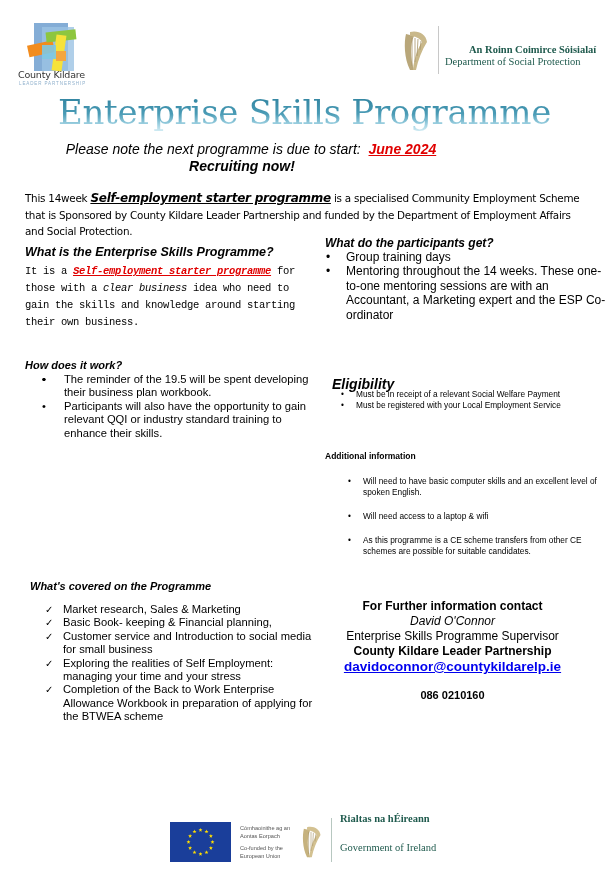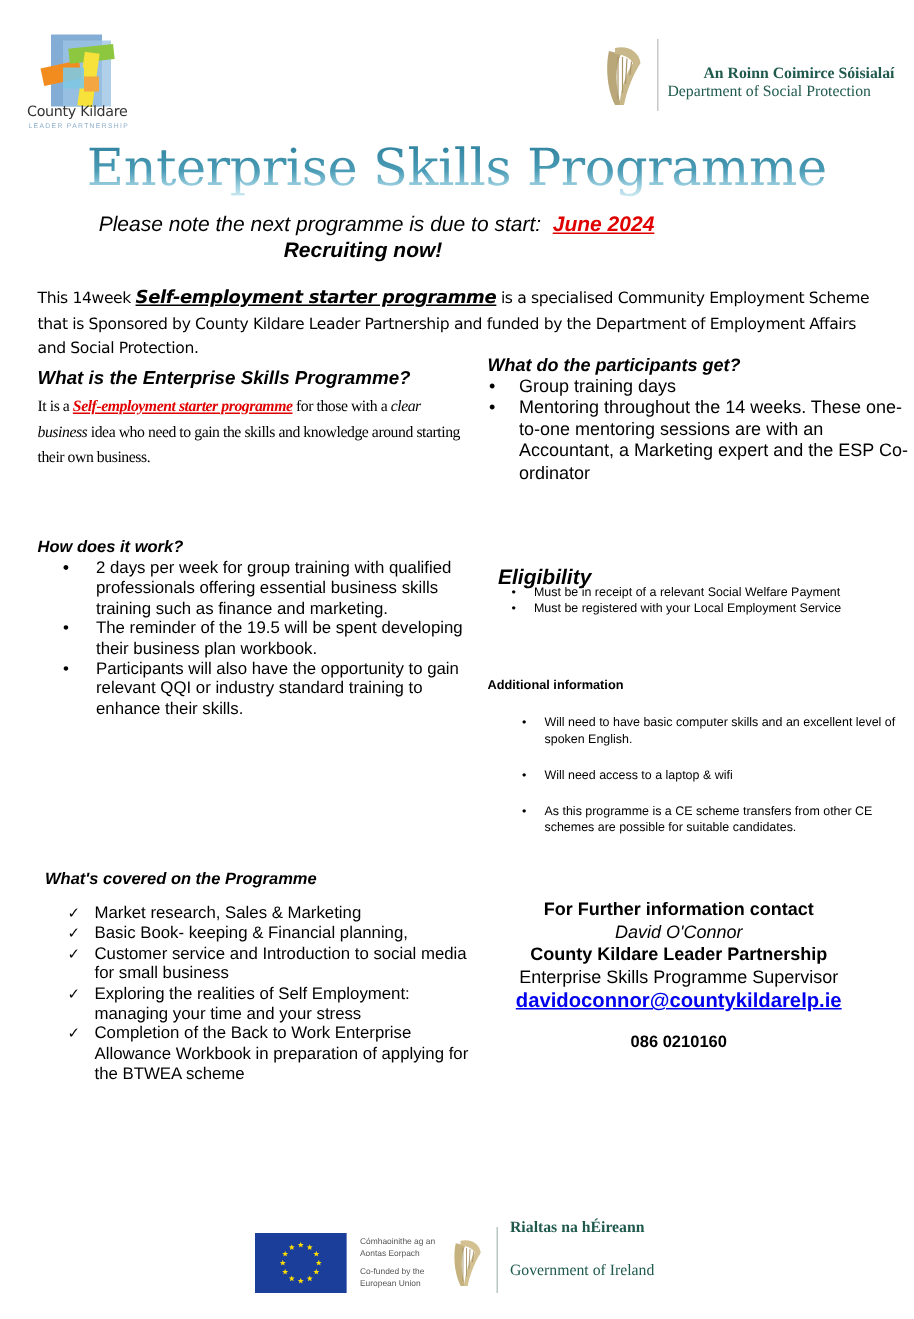--- a/index.html
+++ b/index.html
@@ -31,21 +31,21 @@
   #start-date { color: #e00000; font-weight: bold; text-decoration: underline; }
   #recruiting { left: 0; top: 158px; width: 484px; text-align: center; font-size: 14px; font-style: italic; font-weight: bold; }
 
   
   #intro { left: 25px; top: 190px; width: 565px; font-family: "DejaVu Sans", sans-serif; font-size: 10.4px; line-height: 16.5px; letter-spacing: -0.25px; }
   #intro .em { font-weight: bold; font-style: italic; text-decoration: underline; font-size: 12px; }
 
   
   .h-left { font-size: 12.5px; font-weight: bold; font-style: italic; white-space: nowrap; }
   #what-is-heading { left: 25px; top: 245px; }
-  #what-is-body { left: 25px; top: 263px; width: 290px; font-family: Liberation Serif, serif; font-size: 10.5px; line-height: 17px; letter-spacing: -0.3px; }
+  #what-is-body { left: 25px; top: 263px; width: 290px; font-family: Liberation Mono, monospace; font-size: 10.5px; line-height: 17px; letter-spacing: -0.3px; }
   #what-is-body .red { color: #e00000; font-weight: bold; font-style: italic; text-decoration: underline; }
   #what-is-body .it { font-style: italic; }
 
   #how-heading { left: 25px; top: 359px; font-size: 11px; font-weight: bold; font-style: italic; }
   .blist { list-style: none; }
   .blist li { position: relative; padding-left: 39px; }
   .blist li .bullet { position: absolute; left: 17px; top: 0; }
   #how-list { left: 25px; top: 373px; width: 290px; font-size: 11.2px; line-height: 13.4px; }
 
   #covered-heading { left: 30px; top: 580px; font-size: 11px; font-weight: bold; font-style: italic; }
@@ -130,21 +130,21 @@
 </div>
 
 <div id="what-is-heading" class="abs h-left">What is the Enterprise Skills Programme?</div>
 <div id="what-is-body" class="abs">
   <span>It is a </span><span class="red">Self-employment starter programme</span><span> for those with a </span><span class="it">clear business</span><span> idea who need to gain the skills and knowledge around starting their own business.</span>
 </div>
 
 <div id="how-heading" class="abs">How does it work?</div>
 <ul id="how-list" class="abs blist">
   <li><span class="bullet">•</span></li>
-  <li><span class="bullet">•</span><span>2 days per week for group training with qualified professionals offering essential business skills training such as finance and marketing.</span></li>
+  <li><span class="bullet">•</span></li>
   <li><span class="bullet">•</span><span>The reminder of the 19.5 will be spent developing their business plan workbook.</span></li>
   <li><span class="bullet">•</span><span>Participants will also have the opportunity to gain relevant QQI or industry standard training to enhance their skills.</span></li>
 </ul>
 
 <div id="covered-heading" class="abs">What's covered on the Programme</div>
 <ul id="covered-list" class="abs blist">
   <li><span class="bullet">✓</span><span>Market research, Sales &amp; Marketing</span></li>
   <li><span class="bullet">✓</span><span>Basic Book- keeping &amp; Financial planning,</span></li>
   <li><span class="bullet">✓</span><span>Customer service and Introduction to social media for small business</span></li>
   <li><span class="bullet">✓</span><span>Exploring the realities of Self Employment: managing your time and your stress</span></li>
@@ -166,22 +166,22 @@
 <div id="addl-heading" class="abs">Additional information</div>
 <ul id="addl-list" class="abs blist">
   <li><span class="bullet">•</span><span>Will need to have basic computer skills and an excellent level of spoken English.</span></li>
   <li><span class="bullet">•</span><span>Will need access to a laptop &amp; wifi</span></li>
   <li><span class="bullet">•</span><span>As this programme is a CE scheme transfers from other CE schemes are possible for suitable candidates.</span></li>
 </ul>
 
 <div id="contact" class="abs">
   <div id="contact-heading">For Further information contact</div>
   <div id="contact-name">David O'Connor</div>
+  <div id="contact-role">Enterprise Skills Programme Supervisor</div>
   <div id="contact-org">County Kildare Leader Partnership</div>
-  <div id="contact-role">Enterprise Skills Programme Supervisor</div>
   <a id="contact-email" href="mailto:davidoconnor@countykildarelp.ie">davidoconnor@countykildarelp.ie</a>
   <span id="contact-phone">086 0210160</span>
 </div>
 
 <svg id="eu-flag" class="abs" viewBox="0 0 61 40">
   <rect width="61" height="40" fill="#1a3e9a"></rect>
   <g id="eu-stars" fill="#ffdd00">
       <polygon points="30.50,5.90 31.03,7.27 32.50,7.35 31.36,8.28 31.73,9.70 30.50,8.90 29.27,9.70 29.64,8.28 28.50,7.35 29.97,7.27"></polygon>
       <polygon points="36.50,7.51 37.03,8.88 38.50,8.96 37.36,9.89 37.73,11.31 36.50,10.51 35.27,11.31 35.64,9.89 34.50,8.96 35.97,8.88"></polygon>
       <polygon points="40.89,11.90 41.42,13.27 42.89,13.35 41.75,14.28 42.13,15.70 40.89,14.90 39.66,15.70 40.04,14.28 38.90,13.35 40.36,13.27"></polygon>

